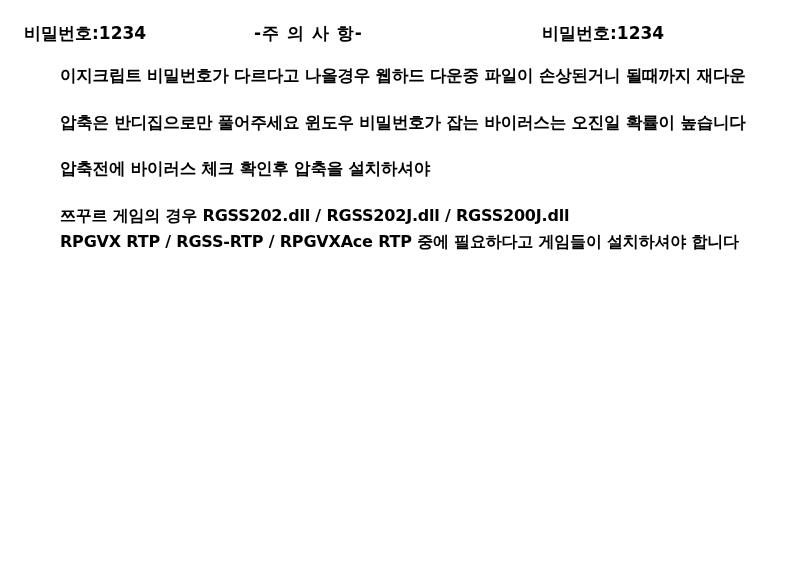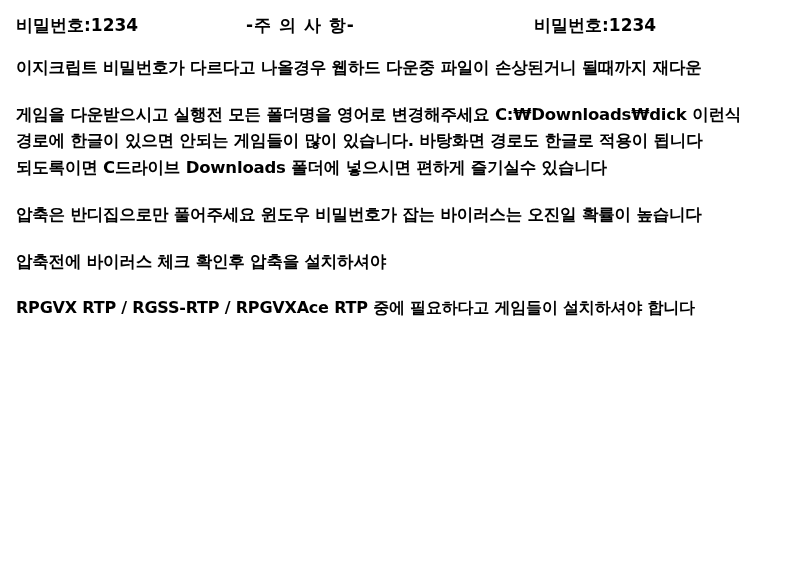--- a/index.html
+++ b/index.html
@@ -12,21 +12,21 @@
     background: #ffffff;
     font-family: "DejaVu Sans", "Liberation Sans", sans-serif;
     color: #000000;
     overflow: hidden;
   }
   .page {
     position: relative;
     width: 800px;
     height: 576px;
     box-sizing: border-box;
-    padding: 8px;
+    padding: 16px;
   }
   .header-row {
     display: flex;
     align-items: baseline;
     justify-content: flex-start;
     padding: 6px 0 0 0;
     font-size: 17px;
     font-weight: bold;
     letter-spacing: 0px;
     white-space: nowrap;
@@ -54,20 +54,21 @@
   }
   .para.gap {
     margin-top: 20px;
   }
   .line {
     font-size: 16.5px;
     font-weight: bold;
     line-height: 1.62;
     white-space: nowrap;
     letter-spacing: -0.2px;
+    margin-left: 36px;
   }
   .line.small {
     font-size: 16px;
   }
 </style>
 </head>
 <body>
 
 <div class="page">
 
@@ -76,34 +77,30 @@
     <div class="header-center">-주 의 사 항-</div>
     <div class="header-right">비밀번호:1234</div>
   </div>
 
   <div class="body-block">
 
     <div class="para">
       <div class="line">이지크립트 비밀번호가 다르다고 나올경우 웹하드 다운중 파일이 손상된거니 될때까지 재다운</div>
     </div>
 
-    <div class="para gap">
-      <div class="line">게임을 다운받으시고 실행전 모든 폴더명을 영어로 변경해주세요 C:₩Downloads₩dick 이런식</div>
-      <div class="line">경로에 한글이 있으면 안되는 게임들이 많이 있습니다. 바탕화면 경로도 한글로 적용이 됩니다</div>
-      <div class="line">되도록이면 C드라이브 Downloads 폴더에 넣으시면 편하게 즐기실수 있습니다</div>
-    </div>
 
 
     <div class="para gap">
       <div class="line">압축은 반디집으로만 풀어주세요 윈도우 비밀번호가 잡는 바이러스는 오진일 확률이 높습니다</div>
     </div>
 
     <div class="para gap">
       <div class="line">압축전에 바이러스 체크 확인후 압축을 설치하셔야</div>
     </div>
 
     <div class="para gap">
+      <div class="line small">쯔꾸르 게임의 경우 RGSS202.dll / RGSS202J.dll / RGSS200J.dll</div>
       <div class="line small">RPGVX RTP /  RGSS-RTP  / RPGVXAce RTP 중에 필요하다고 게임들이 설치하셔야 합니다</div>
     </div>
 
 
   </div>
 </div>
 
 </body></html>

